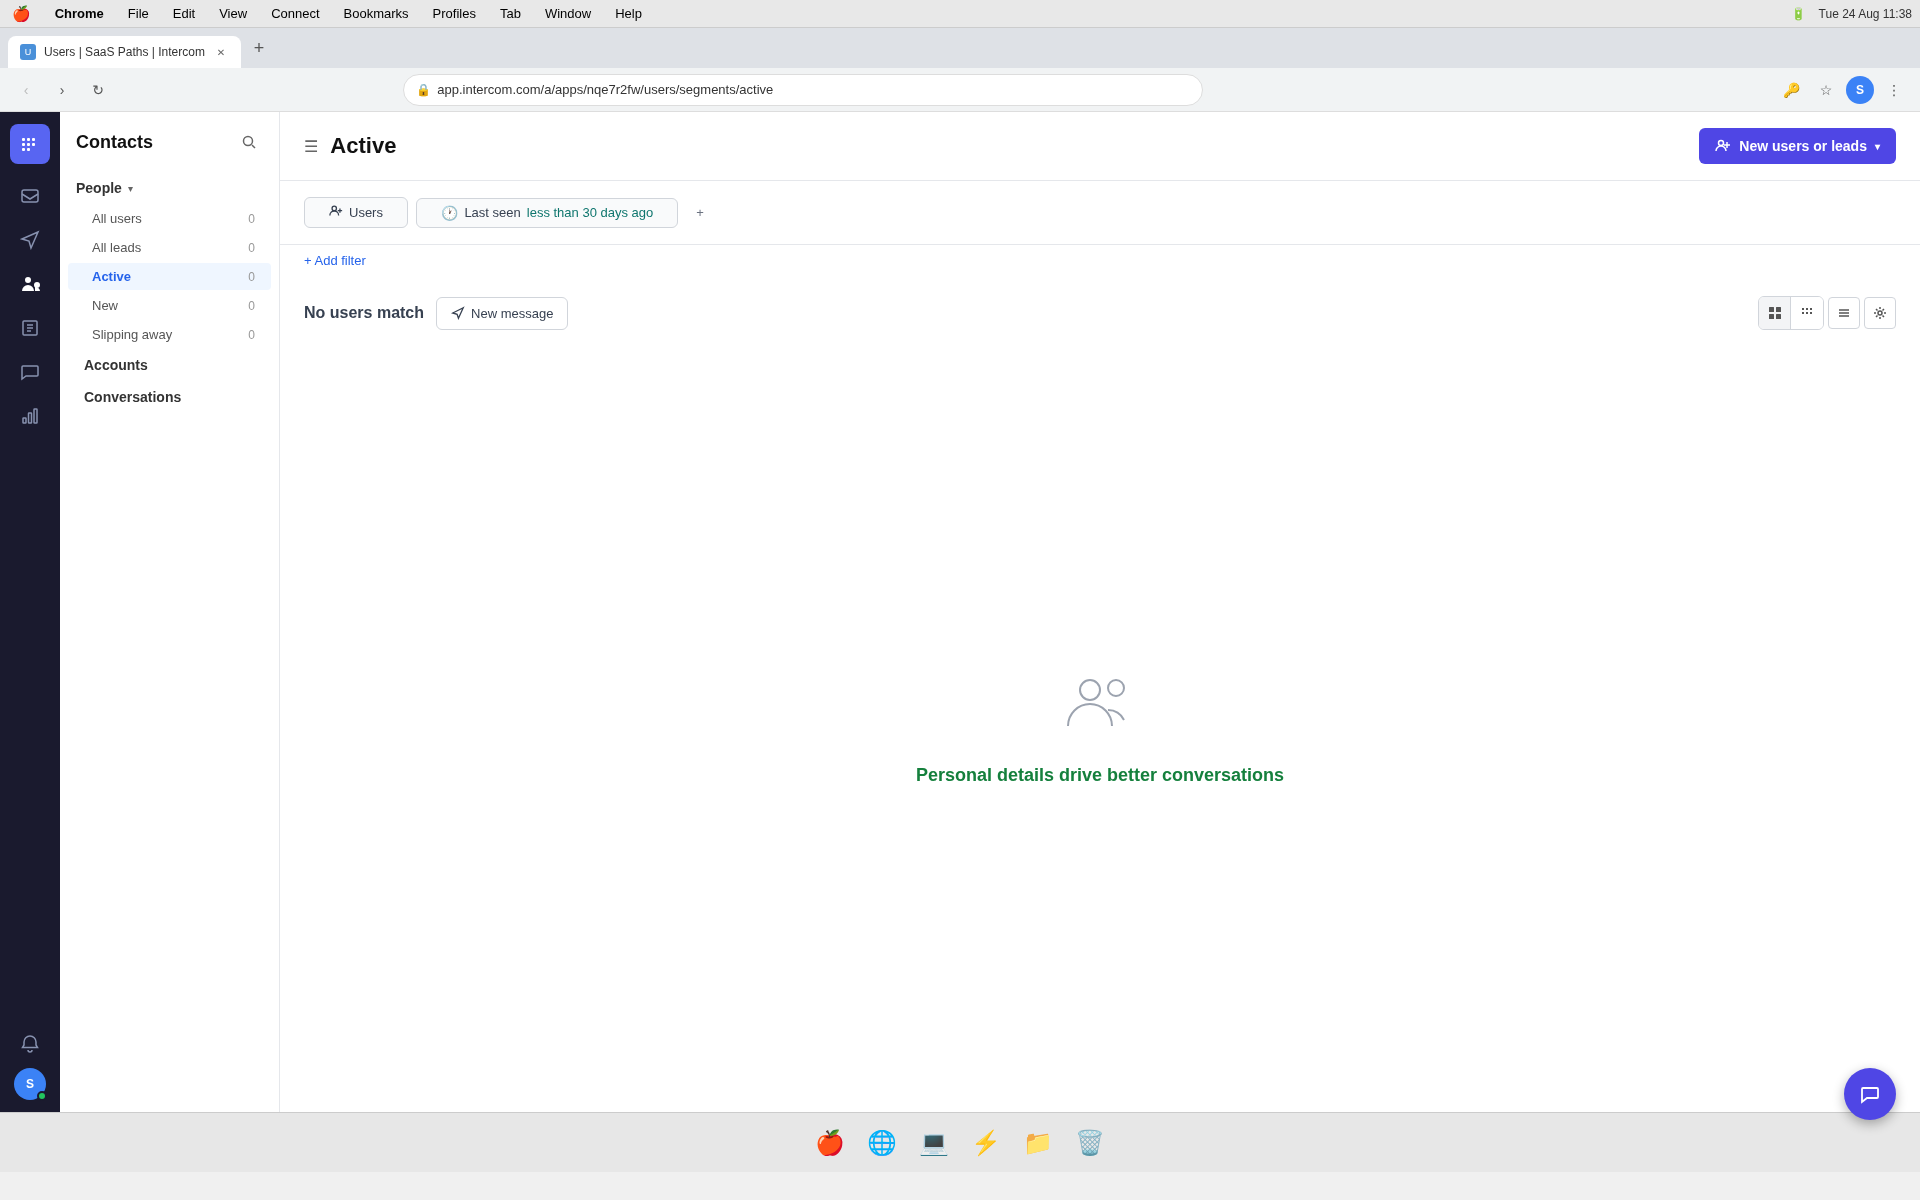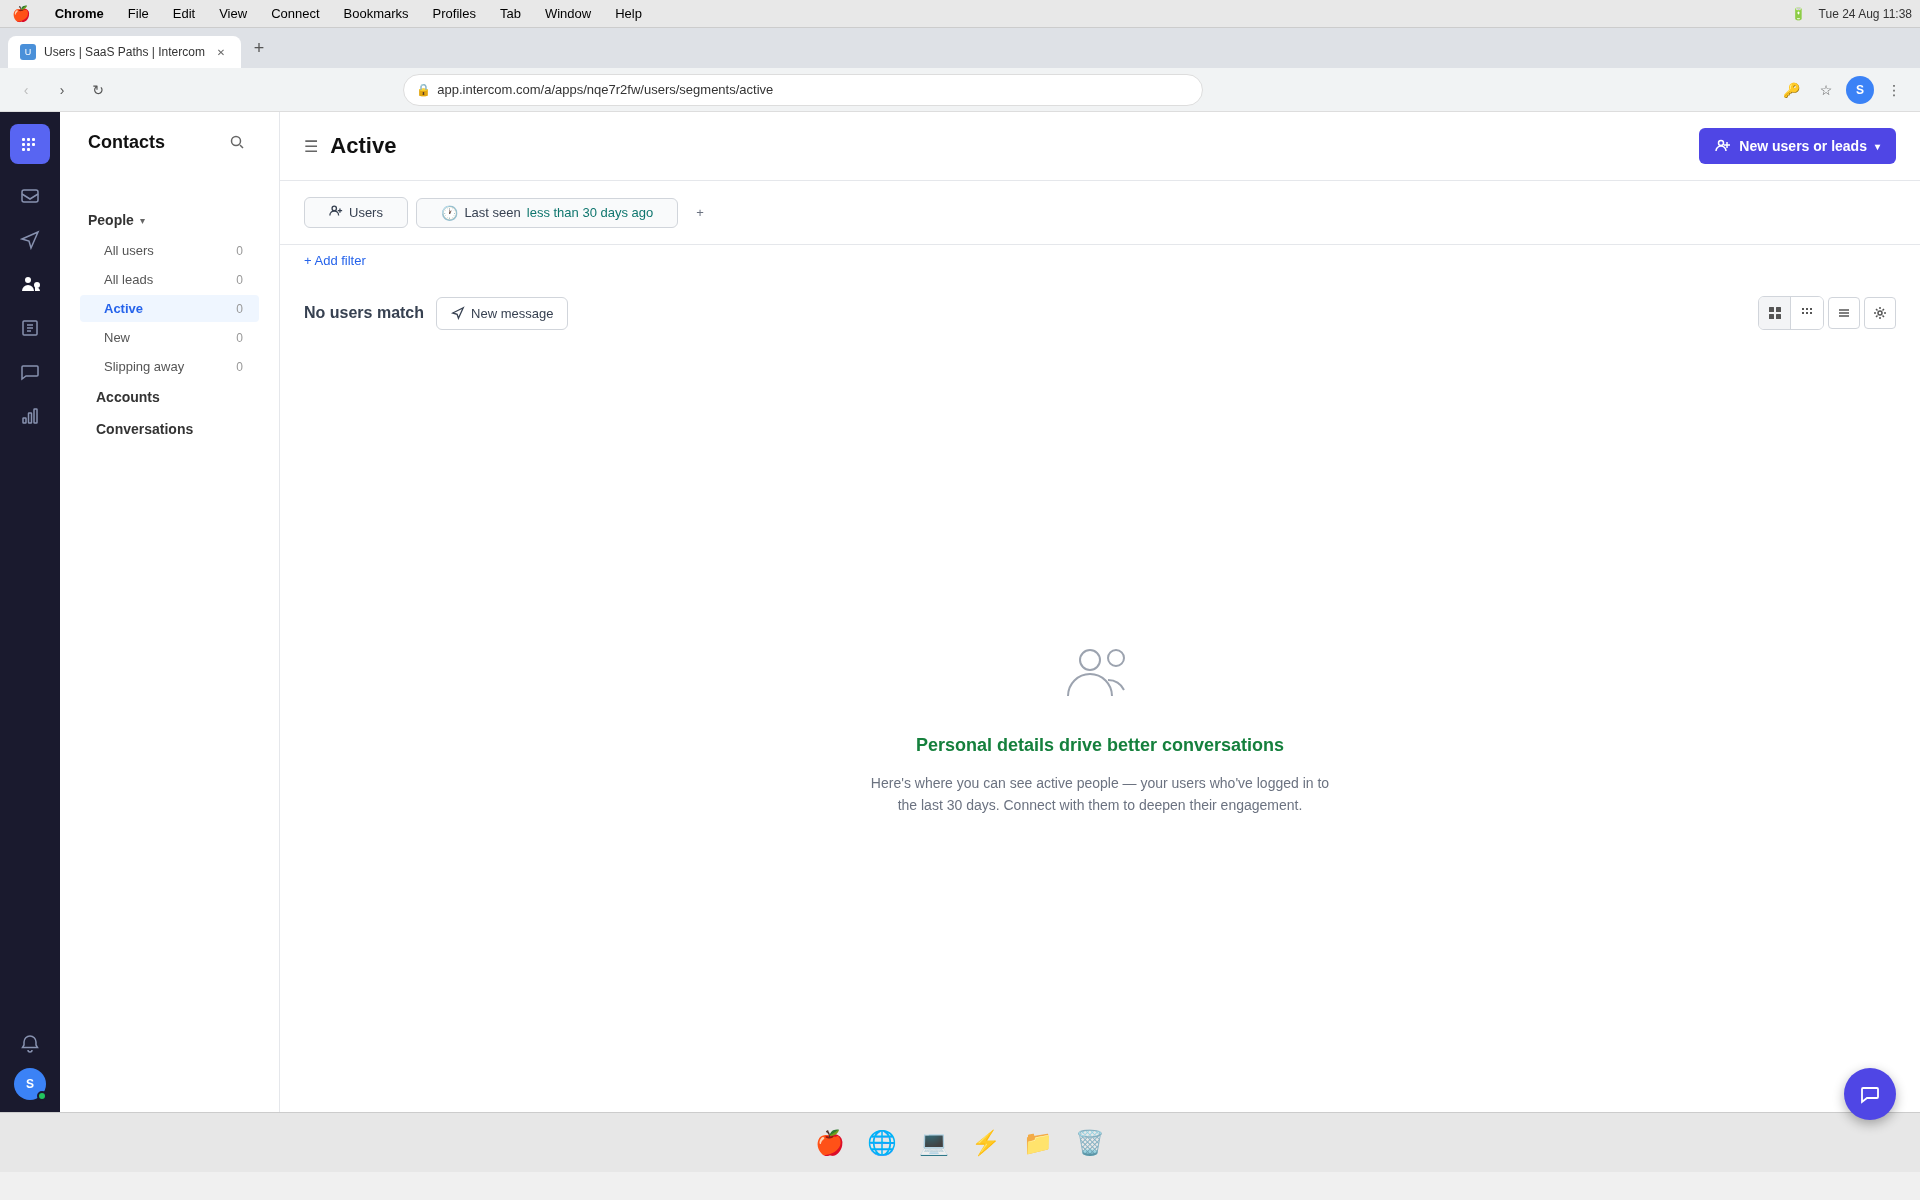--- a/index.html
+++ b/index.html
@@ -203,21 +203,21 @@
       border: 2px solid #1a1a2e;
     }
 
     
     .sidebar {
       width: 220px;
       background: #fff;
       border-right: 1px solid #e5e7eb;
       display: flex;
       flex-direction: column;
-      padding: 16px 12px;
+      padding: 16px 0;
     }
     .sidebar-header {
       display: flex;
       align-items: center;
       justify-content: space-between;
       padding: 0 16px 16px;
     }
     .sidebar-title {
       font-size: 18px;
       font-weight: 700;
@@ -233,21 +233,20 @@
       color: #666;
       font-size: 14px;
     }
 
     .sidebar-section-header {
       display: flex;
       align-items: center;
       padding: 8px 16px;
       cursor: pointer;
       gap: 6px;
-      margin-top: 32px;
     }
     .sidebar-section-label {
       font-size: 14px;
       font-weight: 600;
       color: #333;
     }
     .chevron-icon { font-size: 10px; color: #666; }
 
     .sidebar-nav-item {
       display: flex;
@@ -740,21 +739,20 @@
     <div class="empty-state">
       <div class="empty-icon">
         <svg width="72" height="64" viewBox="0 0 72 64" fill="none" stroke="#9ca3af" stroke-width="2">
           <circle cx="26" cy="18" r="10"></circle>
           <path d="M4 54a22 22 0 0144 0"></path>
           <circle cx="52" cy="16" r="8"></circle>
           <path d="M60 48a18 18 0 00-16-10"></path>
         </svg>
       </div>
       <div class="empty-title">Personal details drive better conversations</div>
-      <div class="empty-desc">Here's where you can see active people — your users who've logged in to the last 30 days. Connect with them to deepen their engagement.</div>
     </div>
 
   </div>
 </div>
 
 <div class="dock-bar">
   <div class="dock-item">🍎</div>
   <div class="dock-item">🌐</div>
   <div class="dock-item">💻</div>
   <div class="dock-item">⚡</div>

